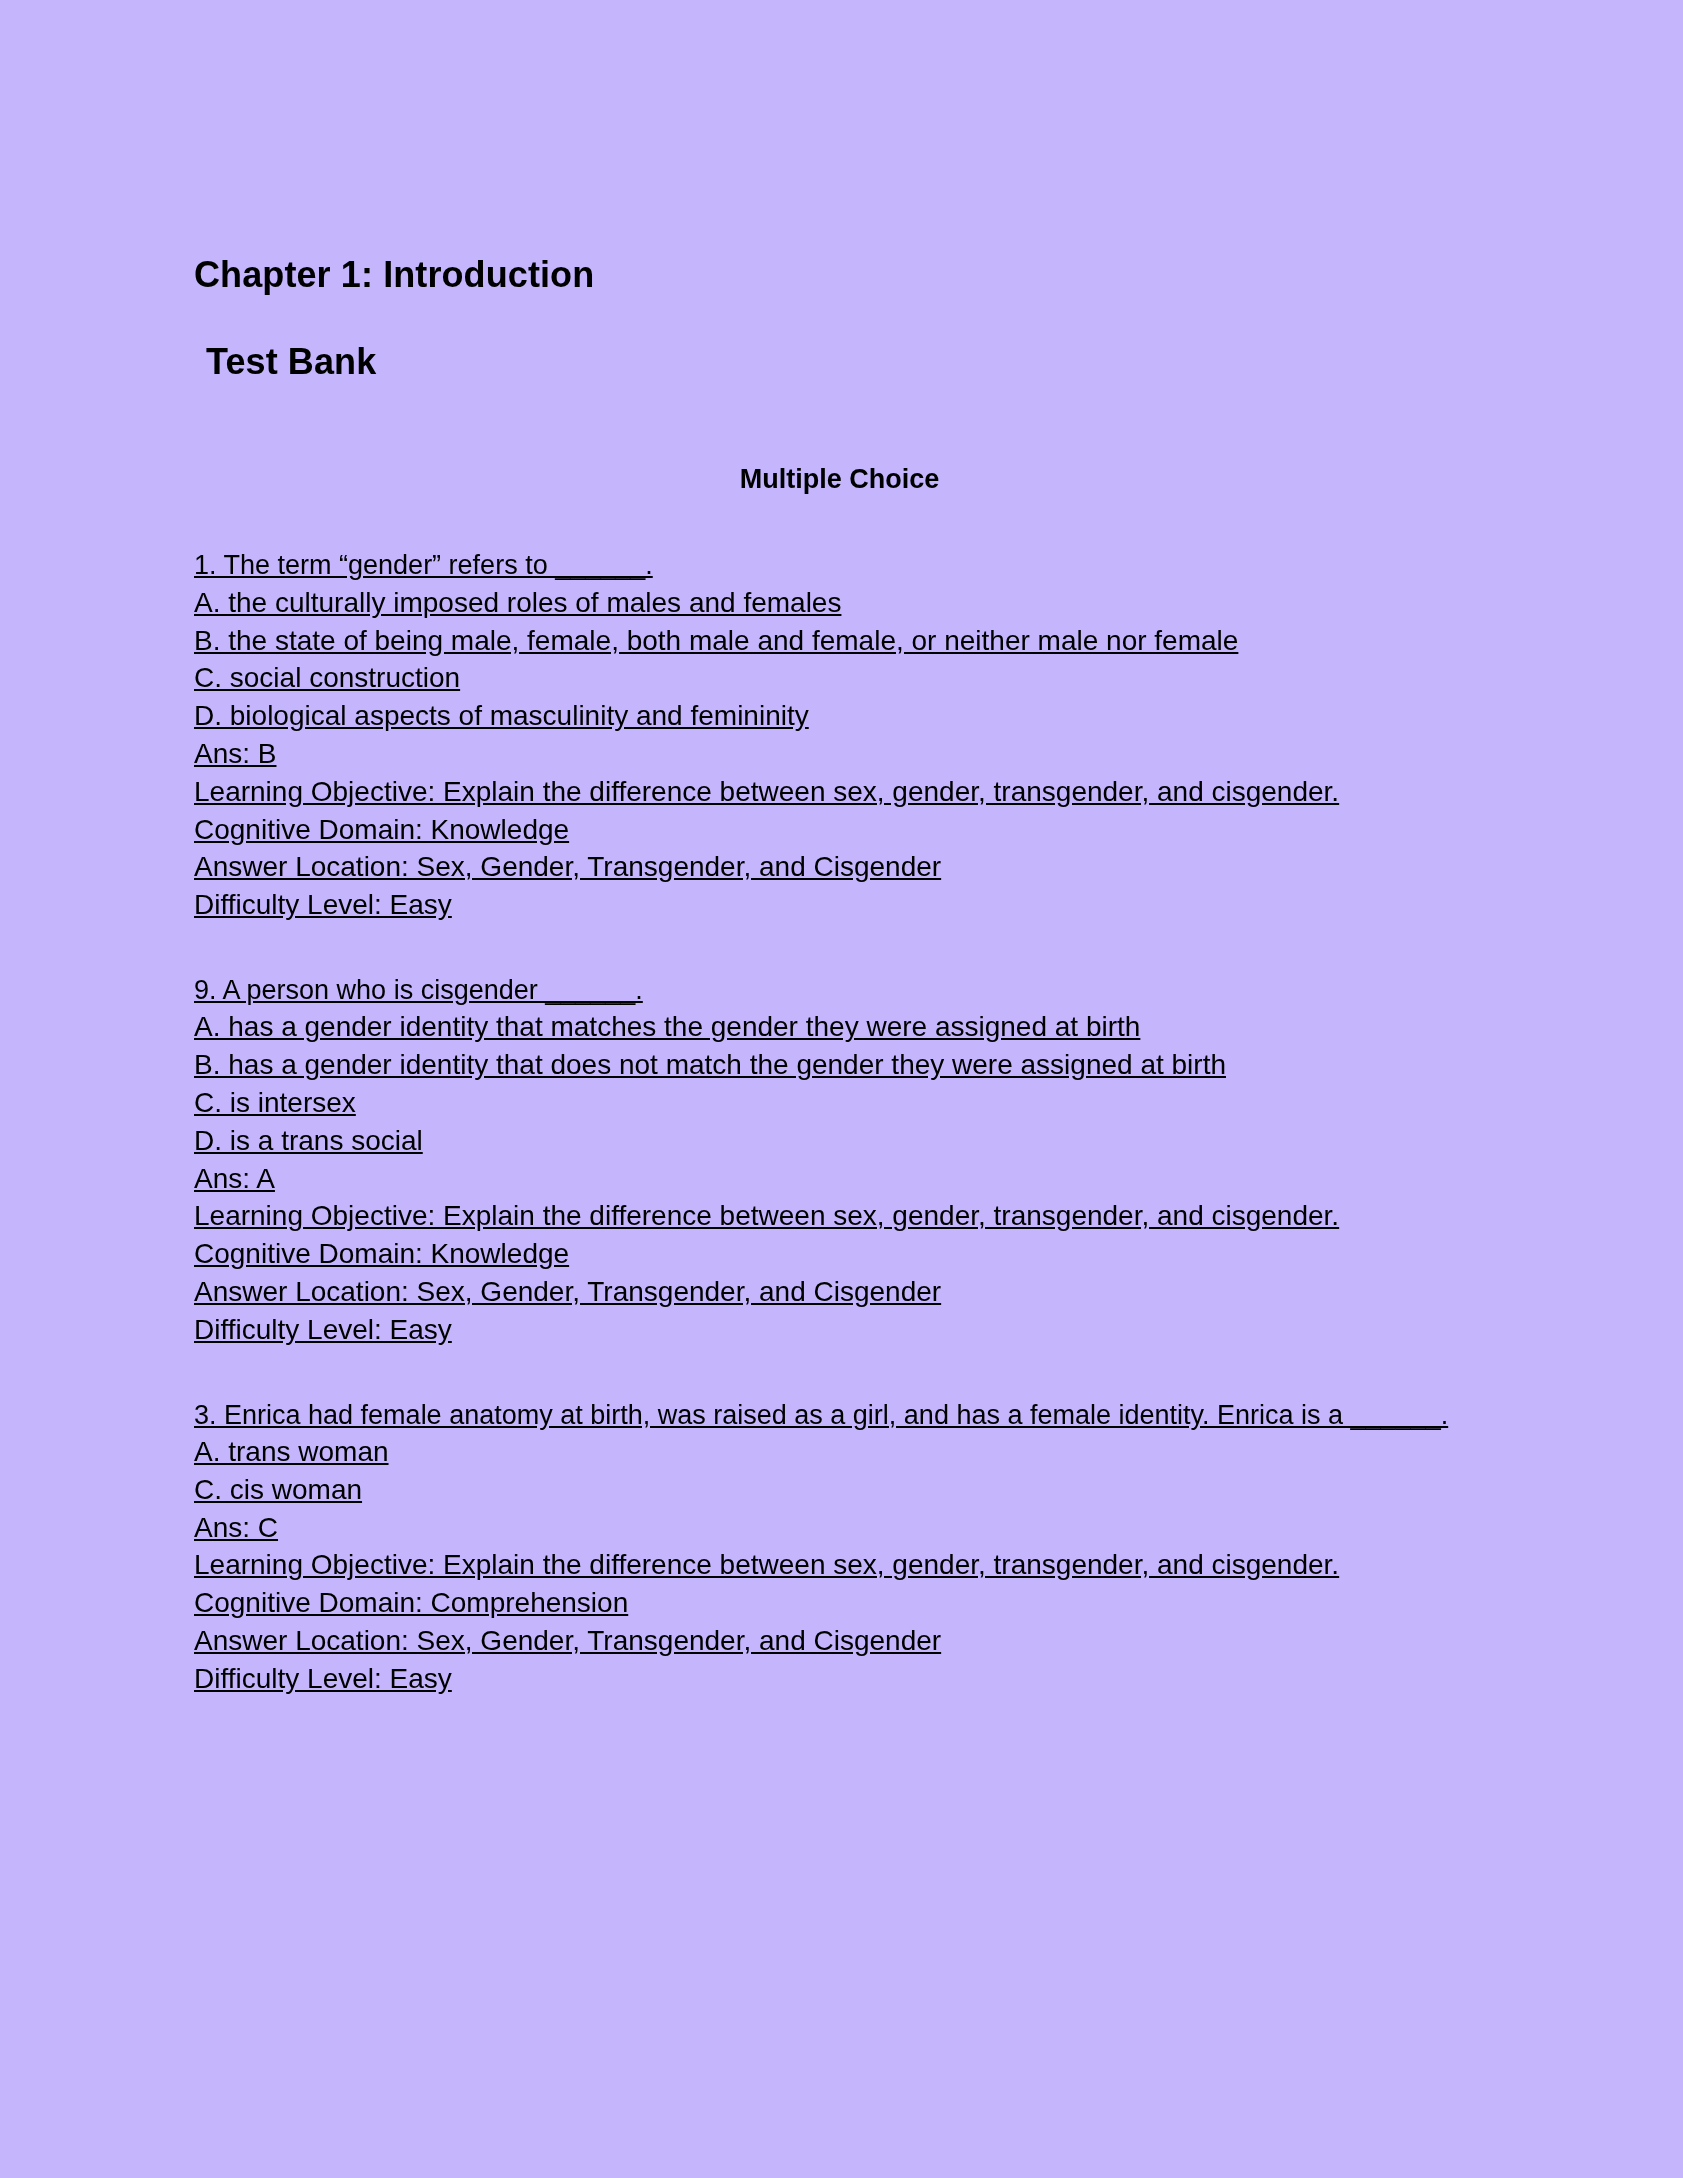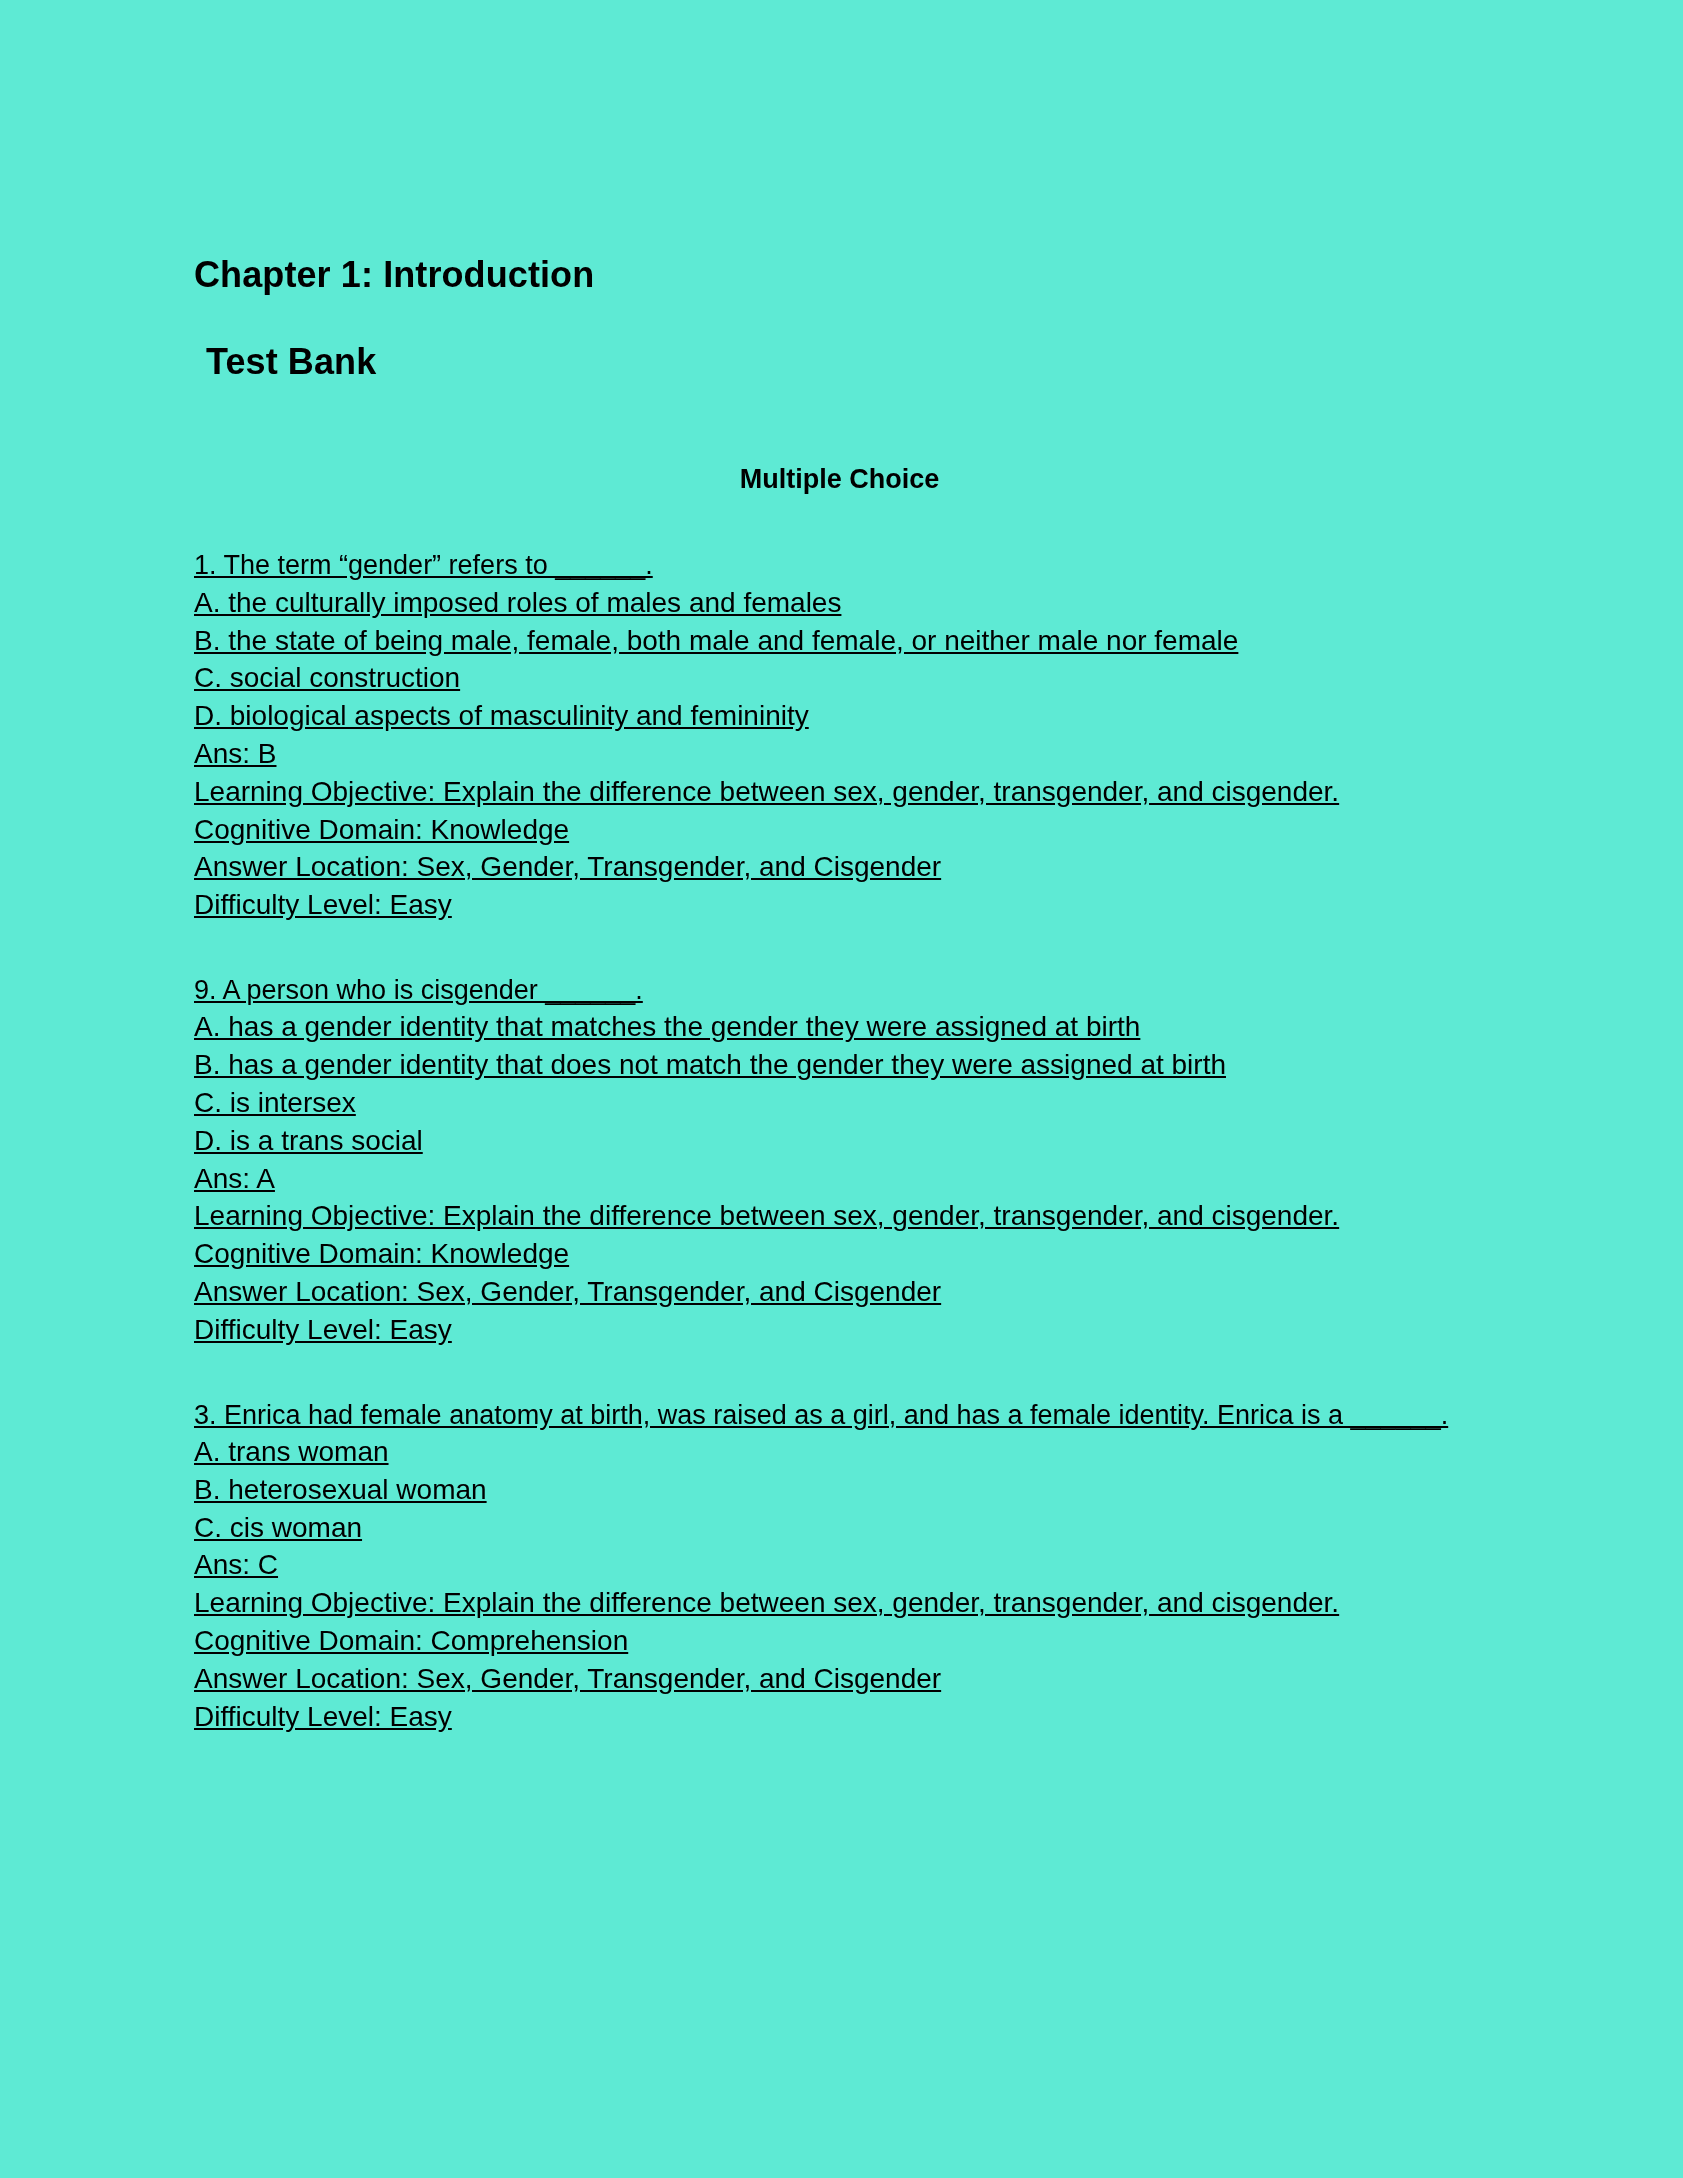--- a/index.html
+++ b/index.html
@@ -10,21 +10,21 @@
   body {
     width: 1683px;
     height: 2178px;
     font-family: "Liberation Sans", sans-serif;
     color: #000000;
   }
   .page {
     position: relative;
     width: 1683px;
     height: 2178px;
-    background: #5eead4;
+    background: #c4b5fd;
     box-sizing: border-box;
     padding: 252px 198px 0 194px;
   }
   .doc-title {
     font-size: 36px;
     font-weight: bold;
     line-height: 1.25;
     margin: 0 0 42px 0;
     letter-spacing: 0.1px;
   }
@@ -89,21 +89,20 @@
     <p class="line">Ans: A</p>
     <p class="line">Learning Objective: Explain the difference between sex, gender, transgender, and cisgender.</p>
     <p class="line">Cognitive Domain: Knowledge</p>
     <p class="line">Answer Location: Sex, Gender, Transgender, and Cisgender</p>
     <p class="line">Difficulty Level: Easy</p>
   </div>
 
   <div class="question-block">
     <p class="stem">3. Enrica had female anatomy at birth, was raised as a girl, and has a female identity. Enrica is a ______.</p>
     <p class="line">A. trans woman</p>
-    <p class="line">B. heterosexual woman</p>
     <p class="line">C. cis woman</p>
     <p class="line">Ans: C</p>
     <p class="line">Learning Objective: Explain the difference between sex, gender, transgender, and cisgender.</p>
     <p class="line">Cognitive Domain: Comprehension</p>
     <p class="line">Answer Location: Sex, Gender, Transgender, and Cisgender</p>
     <p class="line">Difficulty Level: Easy</p>
   </div>
 
 </div>
 

